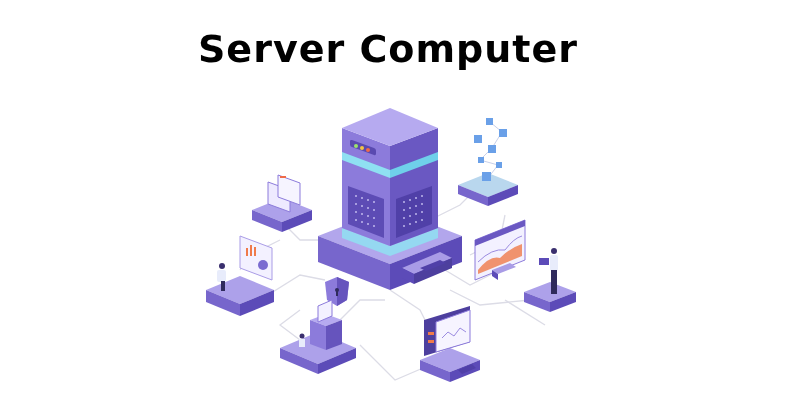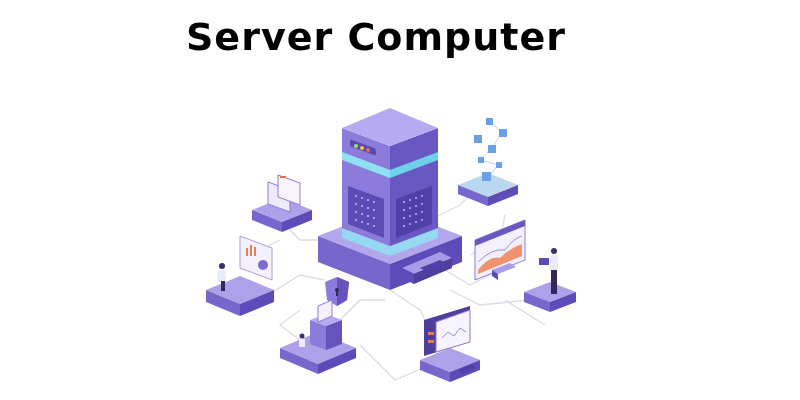--- a/index.html
+++ b/index.html
@@ -1,18 +1,18 @@
 <!DOCTYPE html>
 <html><head>
 <meta charset="utf-8">
 <style>
   html, body { margin:0; padding:0; background:#ffffff; }
   body { width:800px; height:400px; position:relative; overflow:hidden; font-family:"DejaVu Sans", sans-serif; }
   .title {
-    position:absolute; left:186px; top:18px; margin:0;
+    position:absolute; left:186px; top:18px; margin:12px;
     font-family:"DejaVu Sans", sans-serif; font-weight:bold; font-size:38px;
     letter-spacing:1px; color:#000; line-height:1;
   }
   svg.scene { position:absolute; left:0; top:0; }
 </style>
 </head>
 <body>
 
 <h1 class="title">Server Computer</h1>
 

